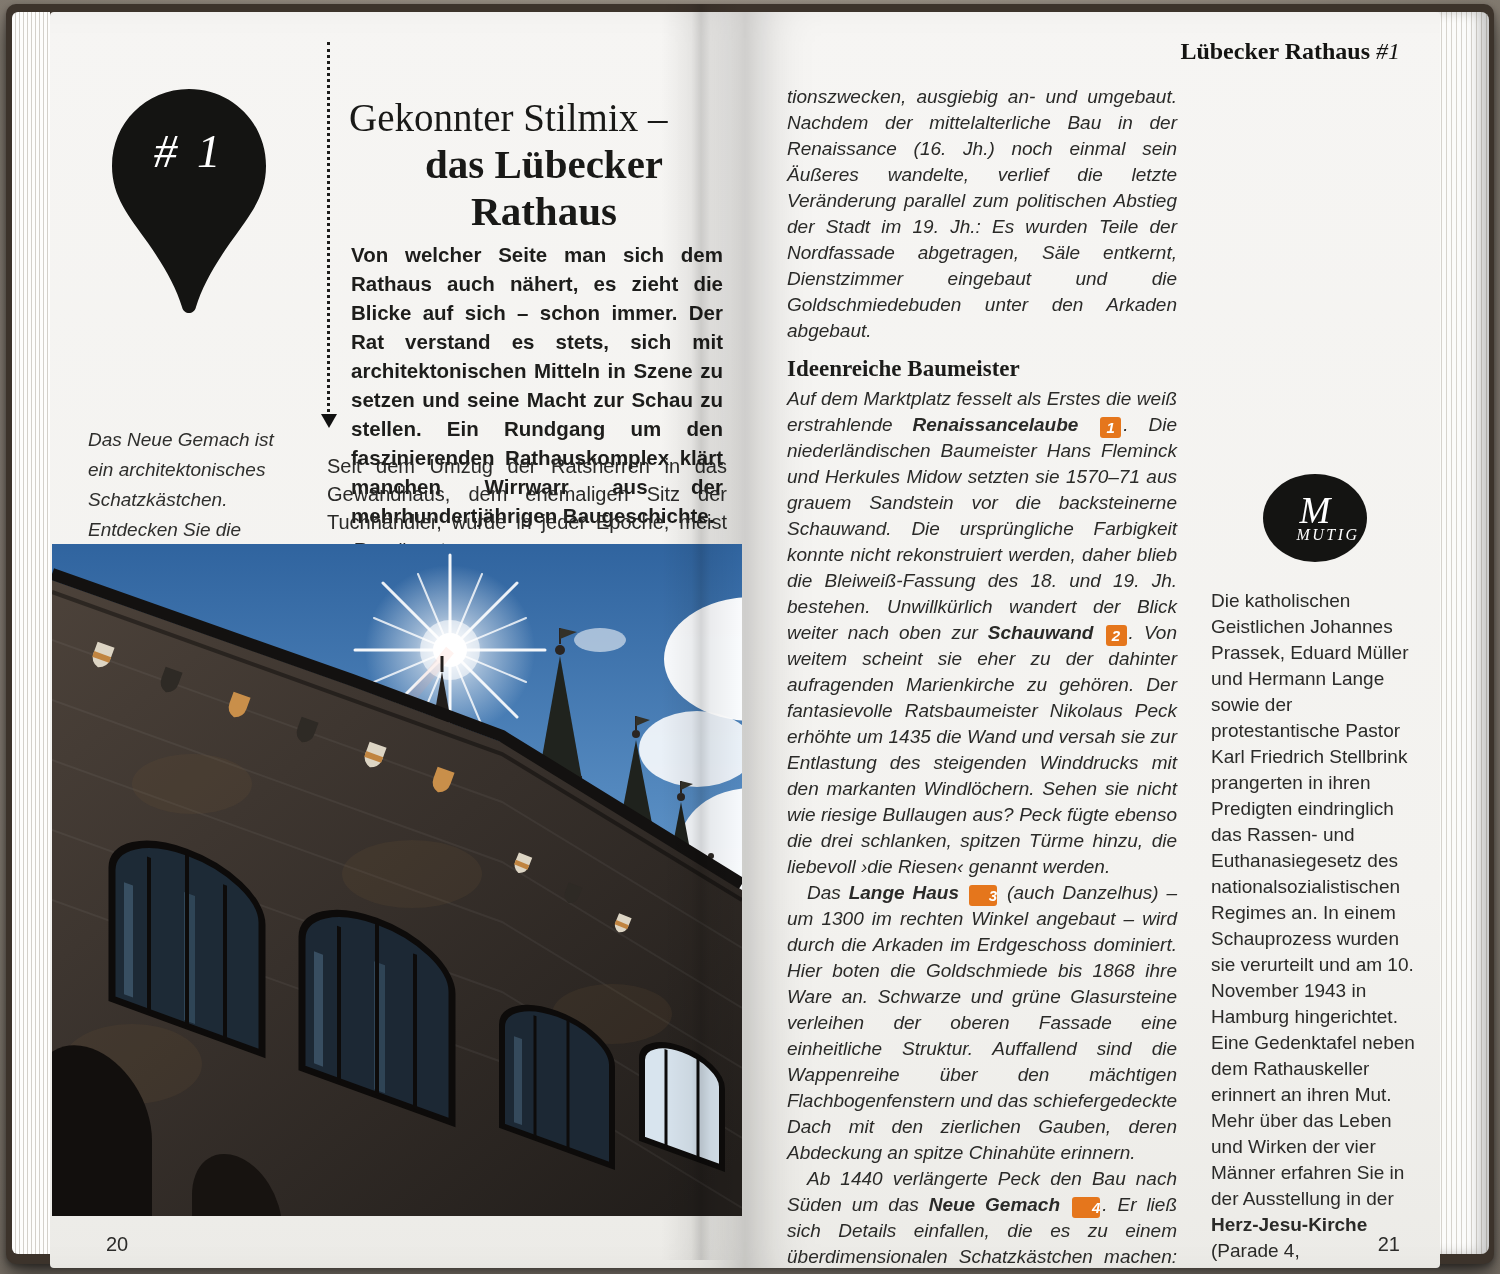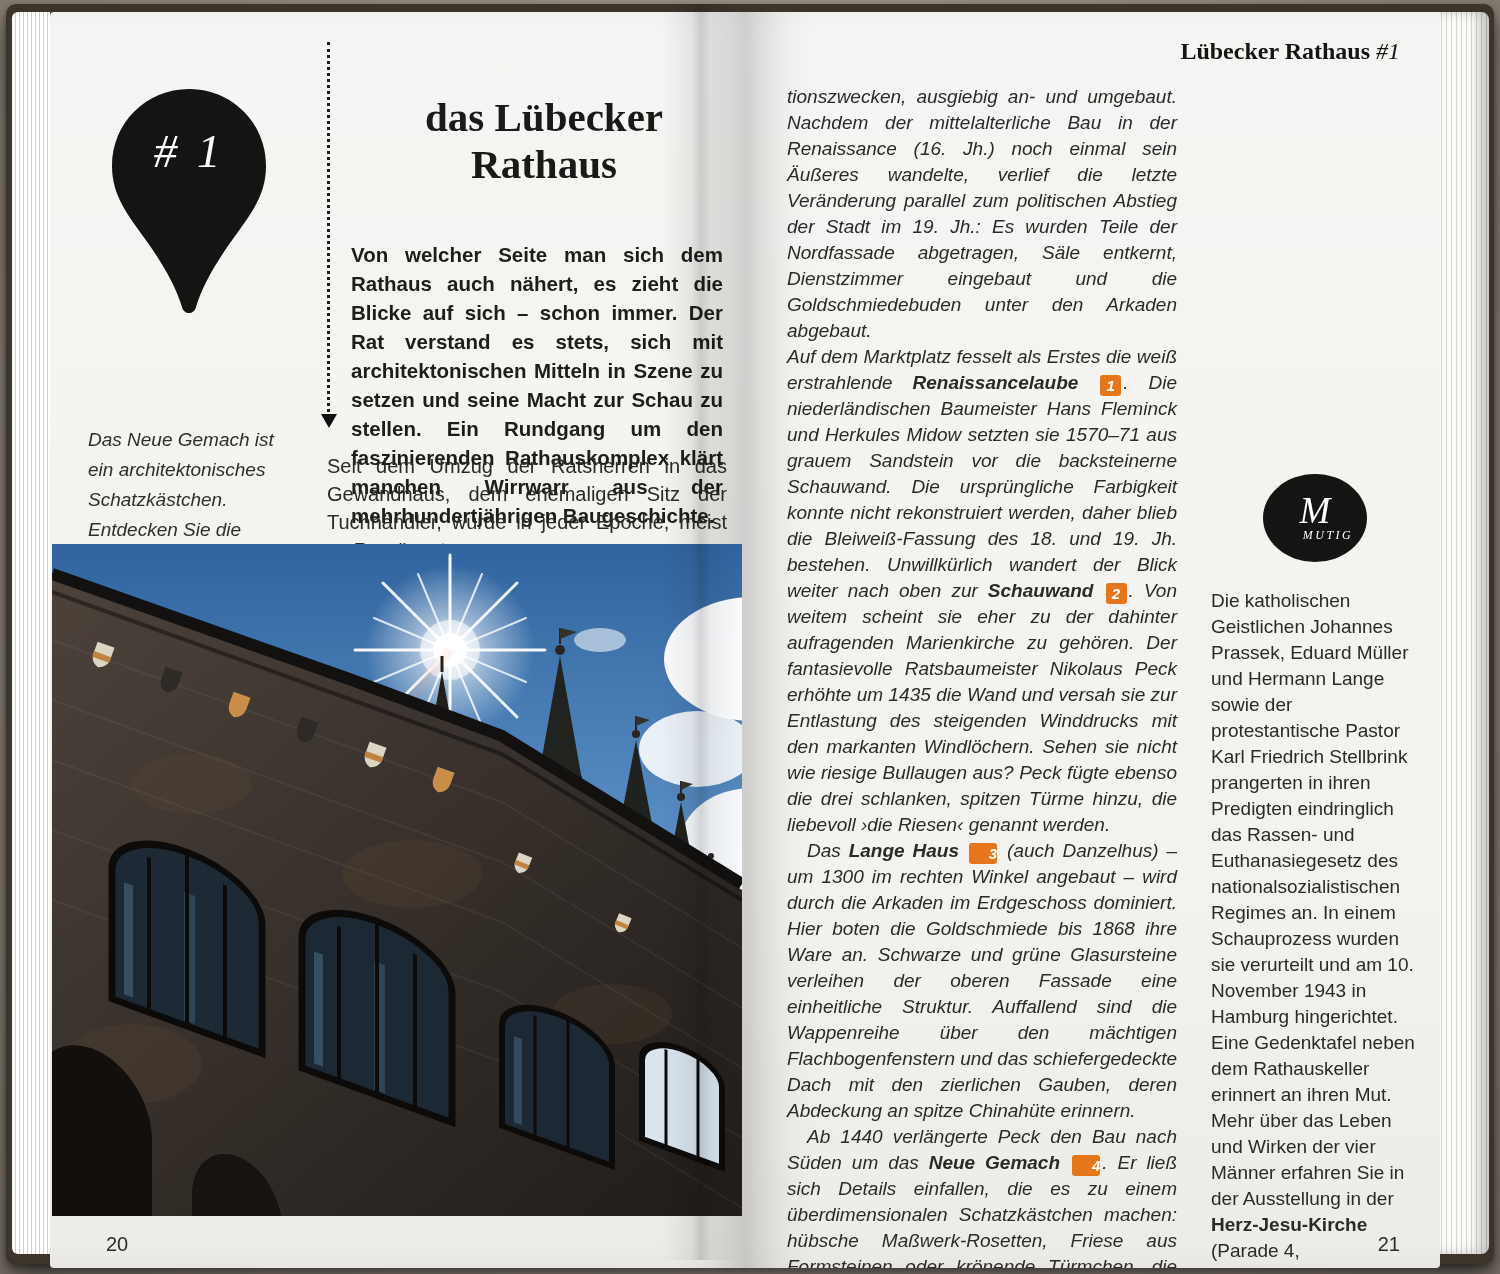--- a/index.html
+++ b/index.html
@@ -66,21 +66,21 @@
     font-size:23px;font-weight:700;color:#1b1b19;}
   .b{font-weight:700;}
   .num-badge{display:inline-block;min-width:21px;height:21px;line-height:21px;
     background:#e5761c;color:#fff;font-weight:700;font-size:15px;text-align:center;
     border-radius:3px;vertical-align:-2px;margin:0 2px;}
   .sidebar{position:absolute;left:466px;top:462px;width:208px;color:#2a2a28;}
   .m-badge{width:104px;height:88px;margin:0 auto 26px auto;background:#141412;border-radius:50%;
     display:flex;flex-direction:column;align-items:center;justify-content:center;
     font-family:"Liberation Serif","DejaVu Serif",serif;color:#fff;font-style:italic;}
   .m-badge .m-letter{font-size:37px;line-height:34px;}
-  .m-badge .m-word{font-size:12px;letter-spacing:2.5px;line-height:14px;margin-left:26px;}
+  .m-badge .m-word{font-size:16px;letter-spacing:2.5px;line-height:14px;margin-left:26px;}
   .sidebar-text{font-size:19px;line-height:26px;text-align:left;}
 </style>
 </head>
 <body>
 
 <div class="stage">
   <div class="book">
     <div class="edges-left"></div>
     <div class="edges-right"></div>
 
@@ -90,20 +90,21 @@
 
         <svg class="pin" viewBox="0 0 162 228">
           <path d="M81 3 C38 3 4 37 4 80 c0 31 17 50 36 77 c16 23 28 44 34 64 c2 8 12 8 14 0 c6 -20 18 -41 34 -64 c19 -27 36 -46 36 -77 C158 37 124 3 81 3 Z" fill="#141412"></path>
         </svg>
         <div class="pin-label"># 1</div>
 
         <div class="dotted-line"></div>
         <div class="arrow-head"></div>
 
         <div class="headline">
+          <div class="kicker">Gekonnter Stilmix –</div>
           <div class="big">das Lübecker</div>
           <div class="big">Rathaus</div>
         </div>
 
         <div class="intro" lang="de">Von welcher Seite man sich dem Rathaus auch nähert, es zieht die Blicke auf sich – schon immer. Der Rat verstand es stets, sich mit architektonischen Mitteln in Szene zu setzen und seine Macht zur Schau zu stellen. Ein Rundgang um den faszinierenden Rathauskomplex klärt manchen Wirrwarr aus der mehrhundertjährigen Baugeschichte.</div>
 
         <div class="caption">Das Neue Gemach ist ein architektonisches Schatzkästchen. Entdecken Sie die vielen Eigenheiten!</div>
 
         <div class="body-start" lang="de">Seit dem Umzug der Ratsherren in das Gewandhaus, dem ehemaligen Sitz der Tuchhändler, wurde in jeder Epoche, meist zu Repräsenta-</div>
 
@@ -293,20 +294,21 @@
       </div>
 
       <div class="page right">
 
         <div class="running-head">
           <span class="rh-title">Lübecker Rathaus</span><span class="rh-num">#1</span>
         </div>
 
         <div class="maincol">
           <p lang="de">tionszwecken, ausgiebig an- und umgebaut. Nachdem der mittelalterliche Bau in der Renaissance (16. Jh.) noch einmal sein Äußeres wandelte, verlief die letzte Veränderung parallel zum politischen Abstieg der Stadt im 19. Jh.: Es wurden Teile der Nordfassade abgetragen, Säle entkernt, Dienstzimmer eingebaut und die Goldschmiedebuden unter den Arkaden abgebaut.</p>
+          <div class="subhead">Ideenreiche Baumeister</div>
           <p lang="de"><span>Auf dem Marktplatz fesselt als Erstes die weiß erstrahlende </span><span class="b">Renaissancelaube</span><span> </span><span class="num-badge">1</span><span>. Die niederländischen Baumeister Hans Fleminck und Herkules Midow setzten sie 1570–71 aus grauem Sandstein vor die backsteinerne Schauwand. Die ursprüngliche Farbigkeit konnte nicht rekonstruiert werden, daher blieb die Bleiweiß-Fassung des 18. und 19. Jh. bestehen. Unwillkürlich wandert der Blick weiter nach oben zur </span><span class="b">Schauwand</span><span> </span><span class="num-badge">2</span><span>. Von weitem scheint sie eher zu der dahinter aufragenden Marienkirche zu gehören. Der fantasievolle Ratsbaumeister Nikolaus Peck erhöhte um 1435 die Wand und versah sie zur Entlastung des steigenden Winddrucks mit den markanten Windlöchern. Sehen sie nicht wie riesige Bullaugen aus? Peck fügte ebenso die drei schlanken, spitzen Türme hinzu, die liebevoll ›die Riesen‹ genannt werden.</span></p>
           <p lang="de" class="indent"><span>Das </span><span class="b">Lange Haus</span><span> </span><span class="num-badge">3</span><span> (auch Danzelhus) – um 1300 im rechten Winkel angebaut – wird durch die Arkaden im Erdgeschoss dominiert. Hier boten die Goldschmiede bis 1868 ihre Ware an. Schwarze und grüne Glasursteine verleihen der oberen Fassade eine einheitliche Struktur. Auffallend sind die Wappenreihe über den mächtigen Flachbogenfenstern und das schiefergedeckte Dach mit den zierlichen Gauben, deren Abdeckung an spitze Chinahüte erinnern.</span></p>
           <p lang="de" class="indent"><span>Ab 1440 verlängerte Peck den Bau nach Süden um das </span><span class="b">Neue Gemach</span><span> </span><span class="num-badge">4</span><span>. Er ließ sich Details einfallen, die es zu einem überdimensionalen Schatzkästchen machen: hübsche Maßwerk-Rosetten, Friese aus Formsteinen oder krönende Türmchen, die zum Markt hin rund und zur Breiten Straße eckig geformt sind. Das Erdgeschoss blieb offene Gewölbehalle und Marktbereich, in dem die amtliche Marktwaage (Ratswaage) ihren Platz hatte.</span></p>
         </div>
 
         <div class="sidebar">
           <div class="m-badge">
             <span class="m-letter">M</span>
             <span class="m-word">MUTIG</span>
           </div>

